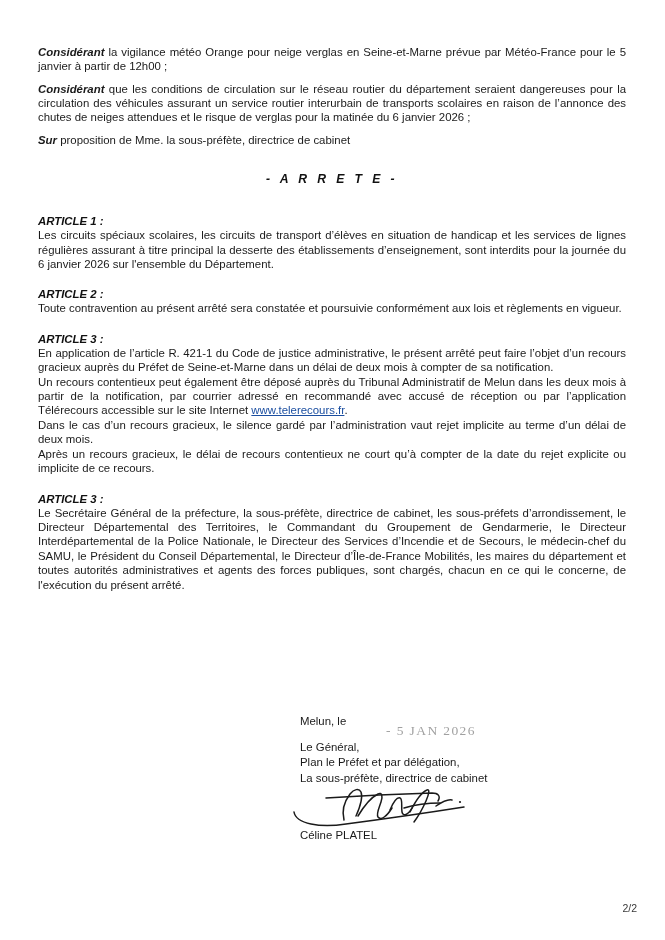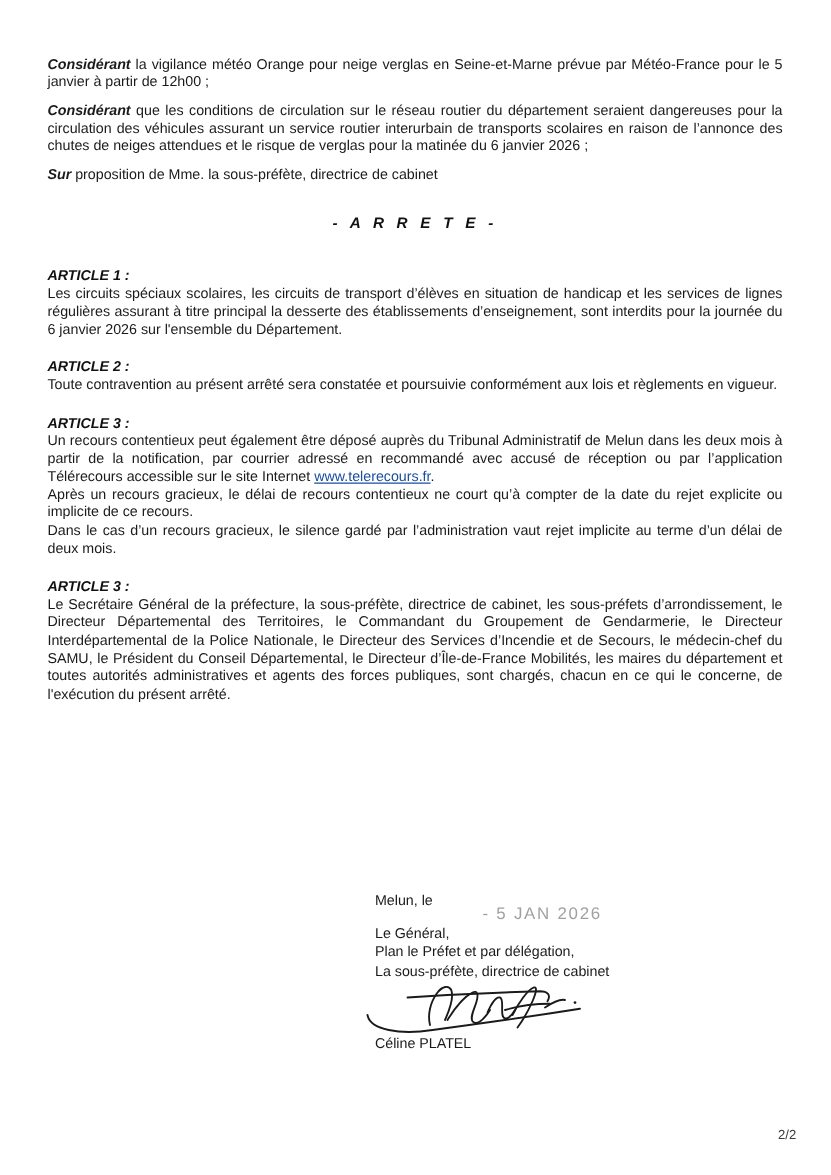--- a/index.html
+++ b/index.html
@@ -83,21 +83,21 @@
     white-space: nowrap;
   }
   .melun-row {
     position: relative;
     height: 26px;
   }
   .stamp {
     position: absolute;
     left: 86px;
     top: 9px;
-    font-family: Liberation Sans, sans-serif;
+    font-family: Liberation Serif, serif;
     font-size: 13.5px;
     letter-spacing: 1.4px;
     color: #8c8c8c;
     opacity: 0.82;
     filter: blur(0.35px);
     white-space: nowrap;
   }
   .sig-svg {
     display: block;
     margin: -6px 0 -4px -14px;
@@ -139,23 +139,24 @@
       <p class="sub-para">Les circuits spéciaux scolaires, les circuits de transport d’élèves en situation de handicap et les services de lignes régulières assurant à titre principal la desserte des établissements d’enseignement, sont interdits pour la journée du 6 janvier 2026 sur l'ensemble du Département.</p>
     </div>
 
     <div class="art-block">
       <div class="art-head">ARTICLE 2 :</div>
       <p class="sub-para">Toute contravention au présent arrêté sera constatée et poursuivie conformément aux lois et règlements en vigueur.</p>
     </div>
 
     <div class="art-block">
       <div class="art-head">ARTICLE 3 :</div>
+      <p class="sub-para">En application de l’article R. 421-1 du Code de justice administrative, le présent arrêté peut faire l’objet d’un recours gracieux auprès du Préfet de Seine-et-Marne dans un délai de deux mois à compter de sa notification.</p>
       <p class="sub-para"><span>Un recours contentieux peut également être déposé auprès du Tribunal Administratif de Melun dans les deux mois à partir de la notification, par courrier adressé en recommandé avec accusé de réception ou par l’application Télérecours accessible sur le site Internet </span><a class="link" href="#">www.telerecours.fr</a><span>.</span></p>
+      <p class="sub-para">Dans le cas d’un recours gracieux, le silence gardé par l’administration vaut rejet implicite au terme d’un délai de deux mois.</p>
       <p class="sub-para">Après un recours gracieux, le délai de recours contentieux ne court qu’à compter de la date du rejet explicite ou implicite de ce recours.</p>
-      <p class="sub-para">Dans le cas d’un recours gracieux, le silence gardé par l’administration vaut rejet implicite au terme d’un délai de deux mois.</p>
     </div>
 
     <div class="art-block last">
       <div class="art-head">ARTICLE 3 :</div>
       <p class="sub-para">Le Secrétaire Général de la préfecture, la sous-préfète, directrice de cabinet, les sous-préfets d’arrondissement, le Directeur Départemental des Territoires, le Commandant du Groupement de Gendarmerie, le Directeur Interdépartemental de la Police Nationale, le Directeur des Services d’Incendie et de Secours, le médecin-chef du SAMU, le Président du Conseil Départemental, le Directeur d’Île-de-France Mobilités, les maires du département et toutes autorités administratives et agents des forces publiques, sont chargés, chacun en ce qui le concerne, de l'exécution du présent arrêté.</p>
     </div>
 
   </div>
 
   <div class="sign-block">

